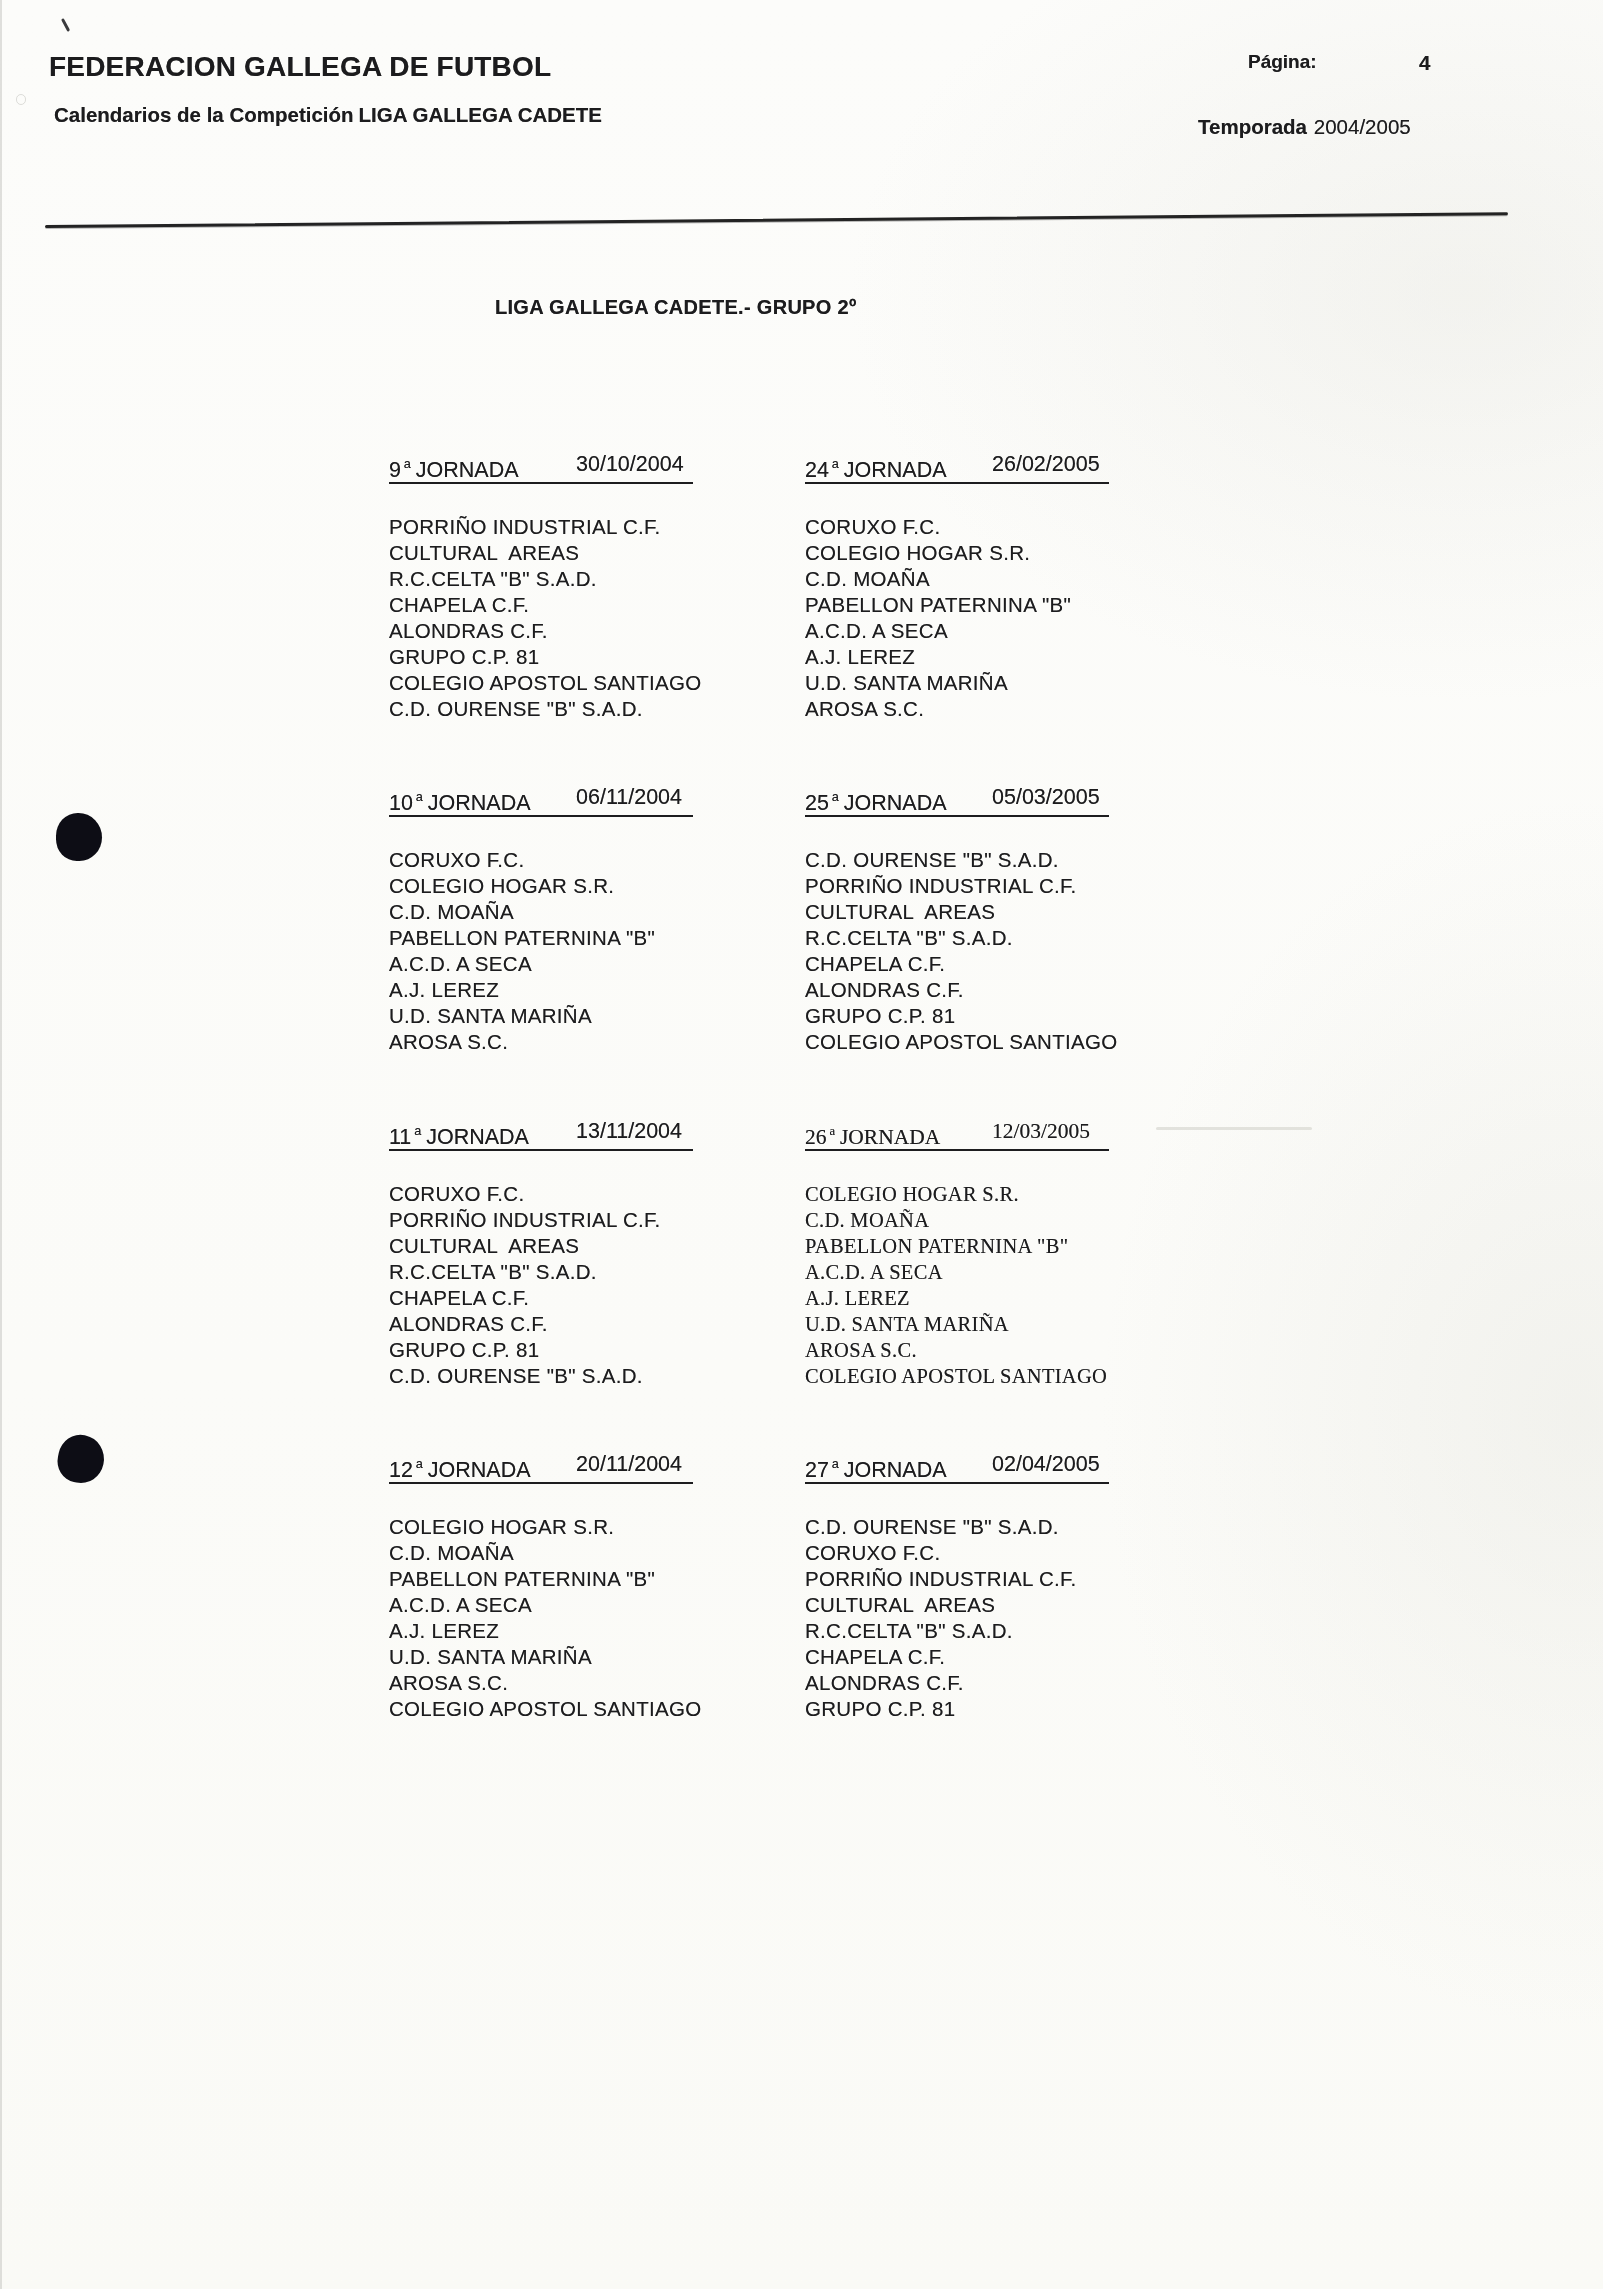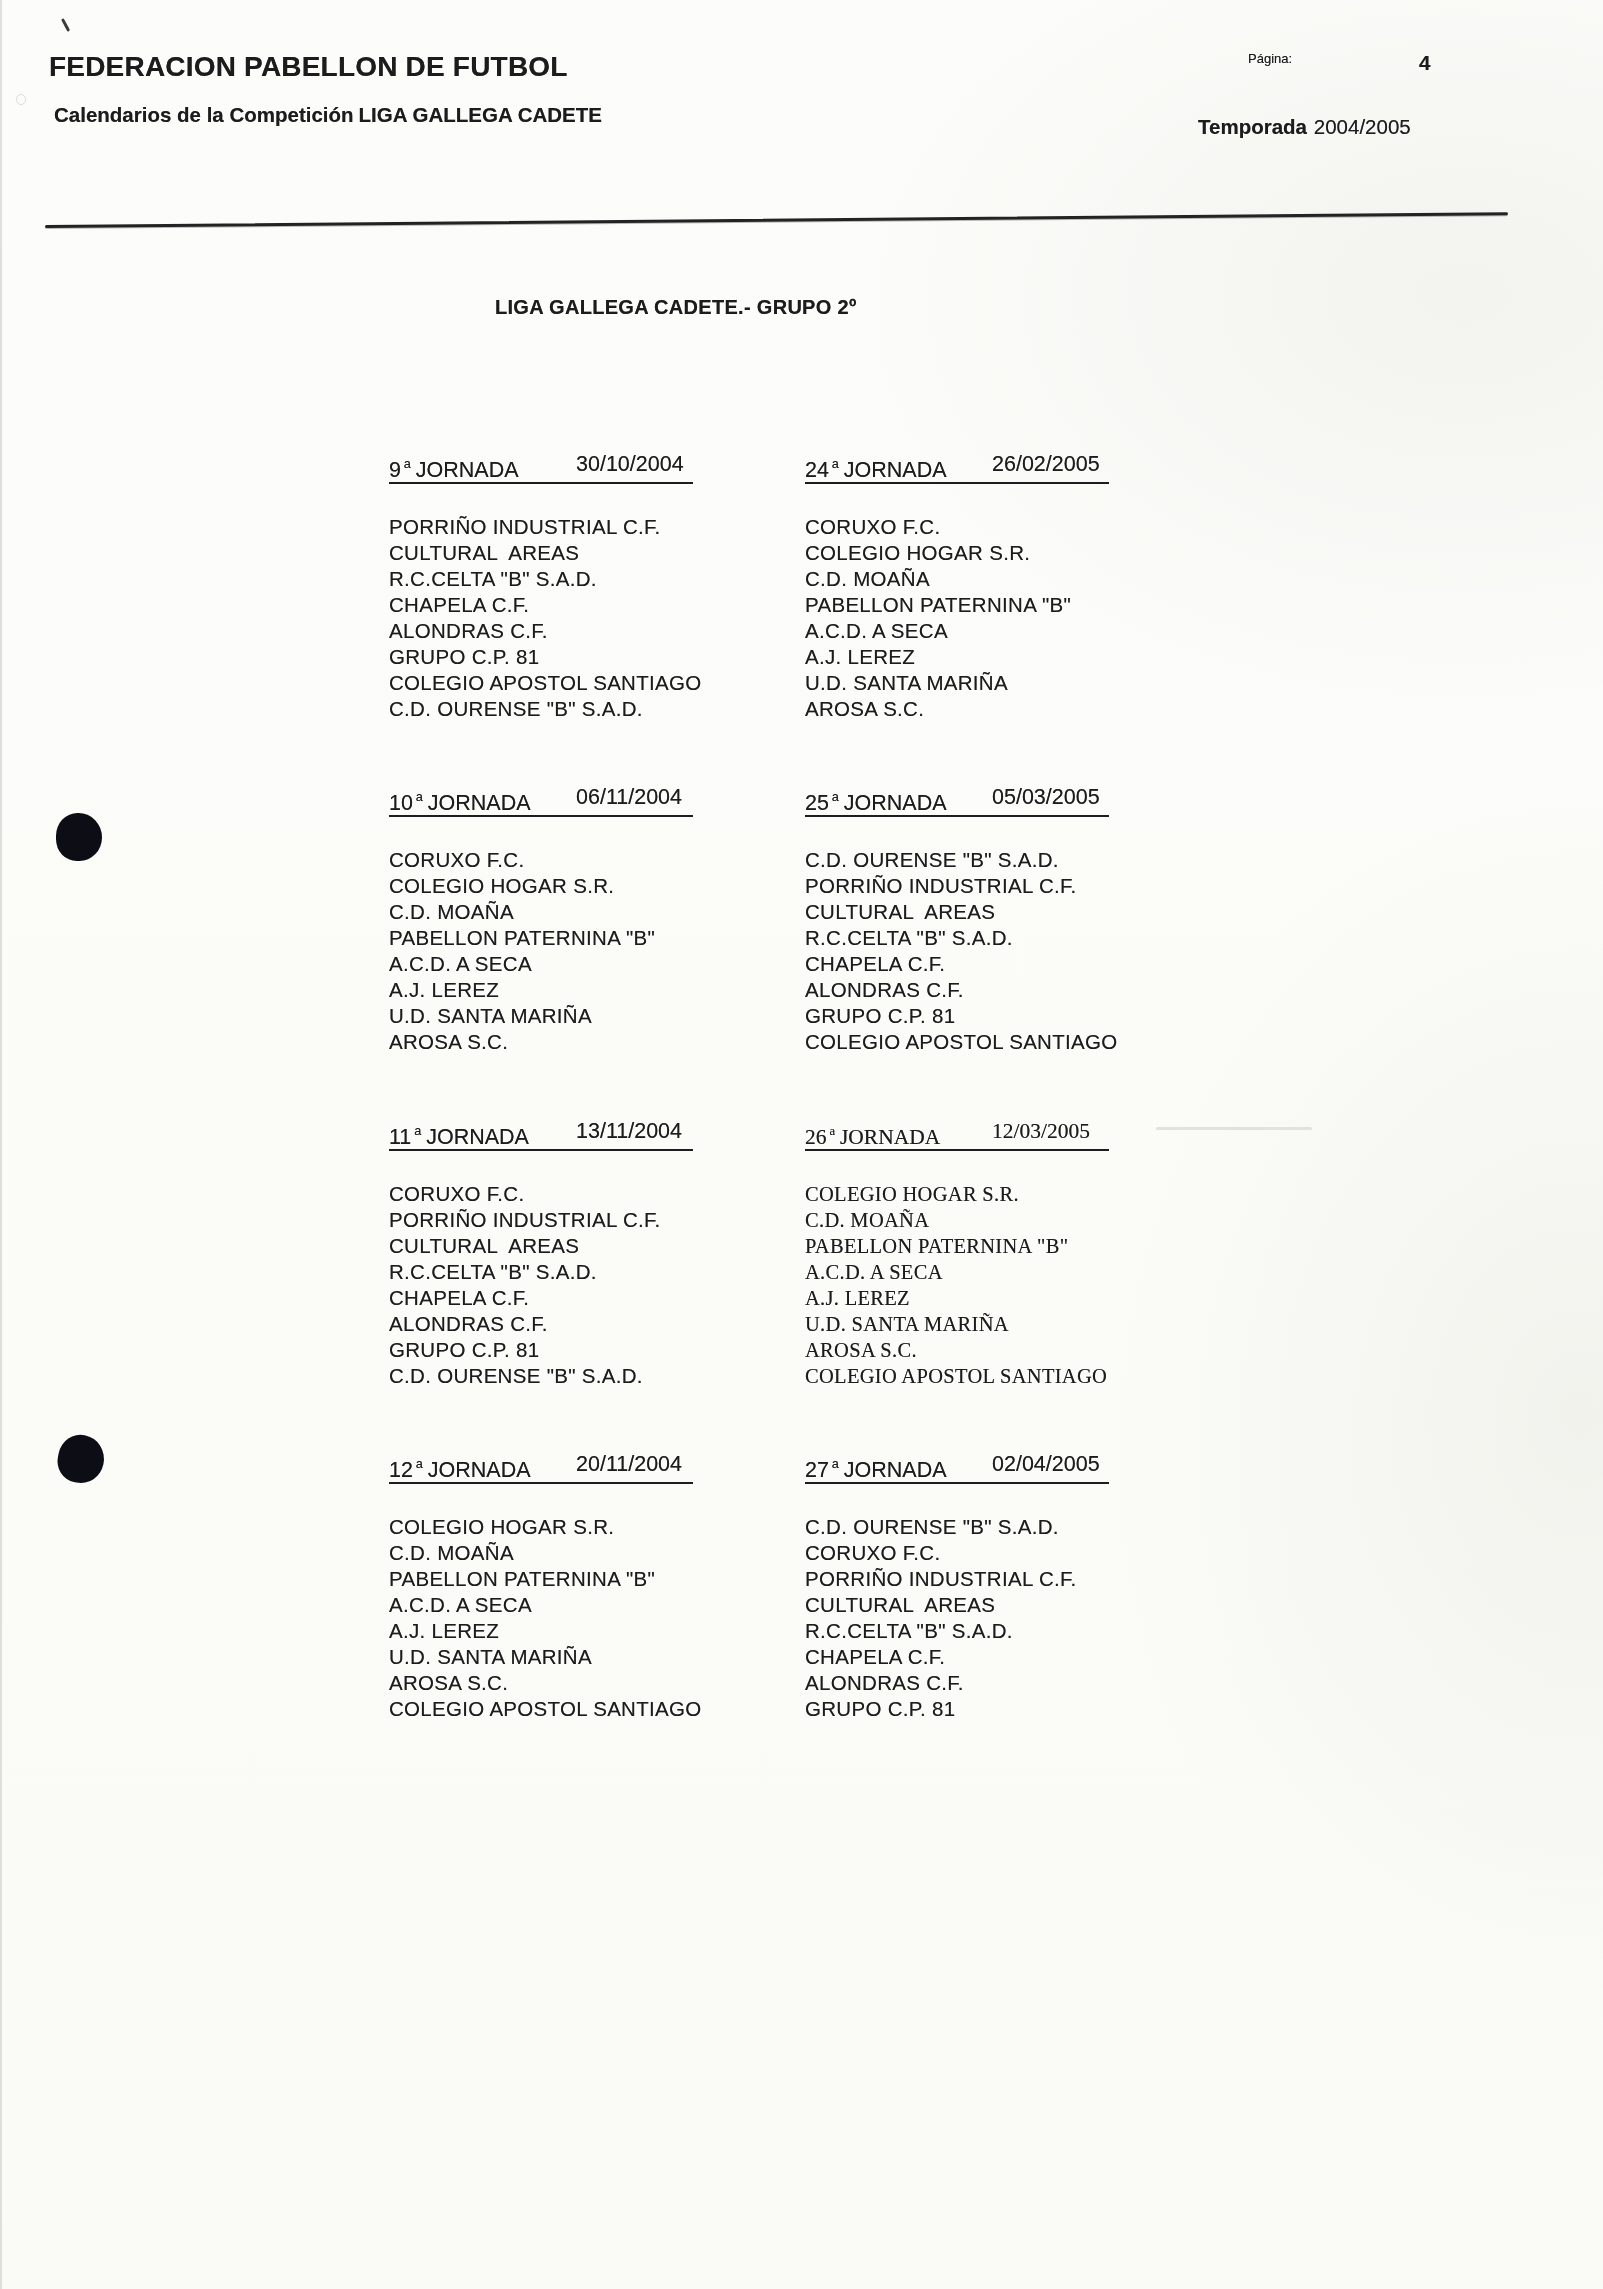--- a/index.html
+++ b/index.html
@@ -21,21 +21,21 @@
   .tick{position:absolute;left:64px;top:17.6px;width:2.9px;height:13.7px;background:#3b3b3d;
         border-radius:2px;transform:rotate(-28deg);}
   .squiggle{position:absolute;left:15.6px;top:94px;width:8.8px;height:8.8px;border:1.5px solid #cfcfca;
         border-radius:50%;opacity:.7;}
   
   .fed{position:absolute;left:49px;top:51px;font-size:28px;font-weight:700;letter-spacing:0.2px;
        text-shadow:0 0 0.5px rgba(15,15,15,.6);}
   .subtitle{position:absolute;left:54px;top:103px;font-size:20.5px;font-weight:700;
        text-shadow:0 0 0.4px rgba(15,15,15,.55);}
   .subtitle .comp-name{margin-left:5px;}
-  .pagina{position:absolute;left:1248px;top:51px;font-size:13px;font-weight:400;
+  .pagina{position:absolute;left:1248px;top:51px;font-size:19px;font-weight:700;
        text-shadow:0 0 0.4px rgba(15,15,15,.55);}
   .pagenum{position:absolute;left:1419px;top:51px;font-size:20.5px;font-weight:700;
        text-shadow:0 0 0.4px rgba(15,15,15,.55);}
   .temporada{position:absolute;left:1198px;top:115px;font-size:20.5px;
        text-shadow:0 0 0.4px rgba(15,15,15,.5);}
   .temporada .t-label{font-weight:700;}
   .temporada .t-value{font-weight:400;margin-left:6.8px;}
   
   .rule{position:absolute;left:45px;top:225px;width:1463px;height:2.9px;background:#232323;
         transform:rotate(-0.5deg);transform-origin:left center;border-radius:2px;
@@ -63,21 +63,21 @@
         background:#dcdcd6;opacity:.8;border-radius:2px;}
 </style>
 </head>
 <body>
 
 <div class="page">
   <div class="edge-left"></div>
   <div class="tick"></div>
   <div class="squiggle"></div>
 
-  <div class="fed">FEDERACION PABELLON DE FUTBOL</div>
+  <div class="fed">FEDERACION GALLEGA DE FUTBOL</div>
   <div class="subtitle"><span>Calendarios de la Competición</span><span class="comp-name">LIGA GALLEGA CADETE</span></div>
 
   <div class="pagina">Página:</div>
   <div class="pagenum">4</div>
   <div class="temporada"><span class="t-label">Temporada</span><span class="t-value">2004/2005</span></div>
 
   <div class="rule"></div>
 
   <div class="doc-title">LIGA GALLEGA CADETE.- GRUPO 2º</div>
 

